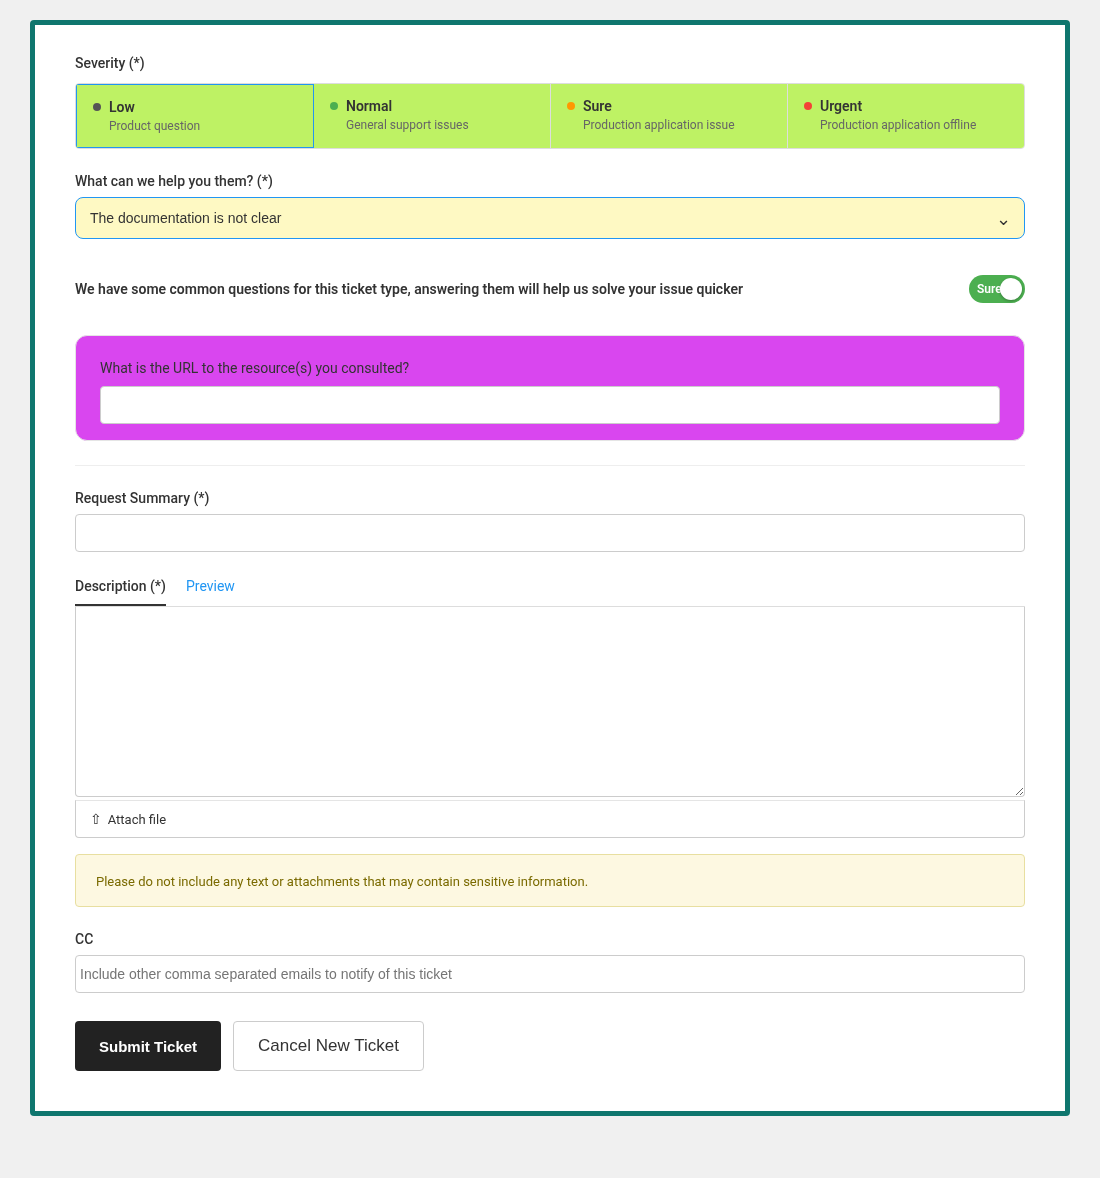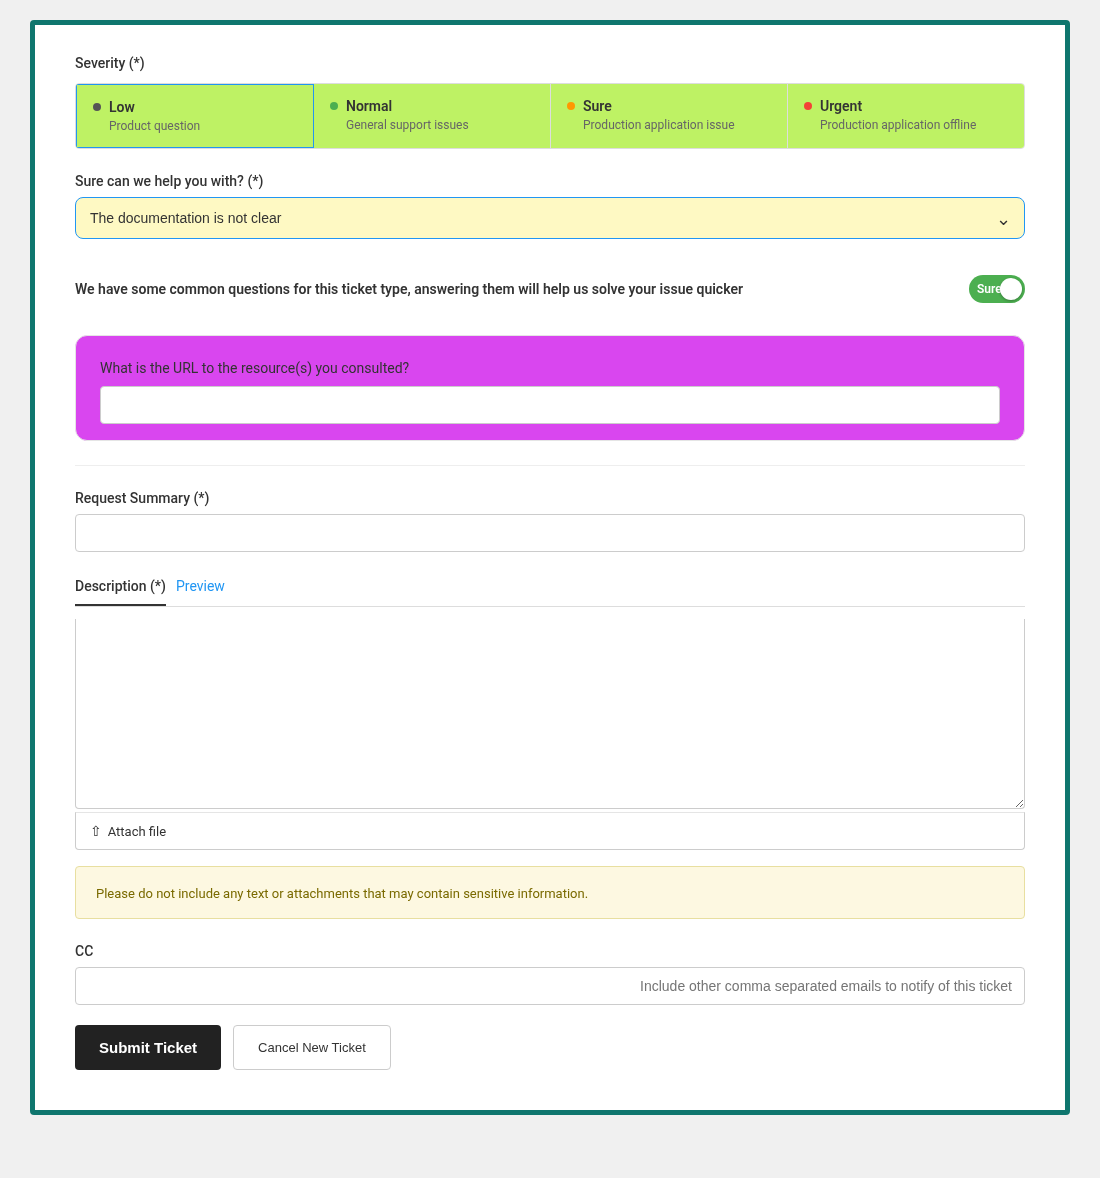--- a/index.html
+++ b/index.html
@@ -190,23 +190,23 @@
       border-radius: 4px;
       font-size: 14px;
       outline: none;
       margin-bottom: 20px;
     }
 
     
     .description-tabs {
       display: flex;
       align-items: center;
-      gap: 10px;
+      gap: 20px;
       border-bottom: 1px solid #ddd;
-      margin-bottom: 12px;
+      margin-bottom: 0;
     }
     .desc-tab {
       font-size: 14px;
       padding: 6px 0 10px 0;
       cursor: pointer;
       color: #333;
       font-weight: 500;
       border-bottom: 2px solid transparent;
     }
     .desc-tab.active {
@@ -266,28 +266,27 @@
 
     
     .cc-label {
       font-size: 14px;
       font-weight: 500;
       color: #333;
       margin-bottom: 8px;
     }
     .cc-input {
       width: 100%;
-      padding: 10px 12px;
+      padding: 10px 4px;
       border: 1px solid #ccc;
       border-radius: 4px;
       font-size: 14px;
       color: #999;
       outline: none;
-      margin-bottom: 20px;
-      text-align: right;
+      margin-bottom: 28px;
     }
 
     
     .action-buttons {
       display: flex;
       gap: 12px;
     }
     .btn-submit {
       background: #222;
       color: #fff;
@@ -297,21 +296,21 @@
       font-size: 15px;
       font-weight: 600;
       cursor: pointer;
     }
     .btn-cancel {
       background: #fff;
       color: #333;
       border: 1px solid #ccc;
       border-radius: 4px;
       padding: 14px 24px;
-      font-size: 13px;
+      font-size: 17px;
       cursor: pointer;
     }
 
     .description-outer {
       margin-bottom: 16px;
     }
   </style>
 </head>
 <body>
 
@@ -350,21 +349,21 @@
           <span class="severity-dot dot-red"></span>
           <span>Urgent</span>
         </div>
         <div class="severity-option-desc">Production application offline</div>
       </div>
 
     </div>
   </div>
 
   <div>
-    <div class="field-label">Sure can we help you with? (*)</div>
+    <div class="field-label">What can we help you them? (*)</div>
     <div class="select-wrapper">
       <select class="select-field">
         <option>The documentation is not clear</option>
       </select>
       <span class="select-chevron">⌄</span>
     </div>
   </div>
 
   <div class="common-questions-banner">
     <div class="common-questions-text">We have some common questions for this ticket type, answering them will help us solve your issue quicker</div>

